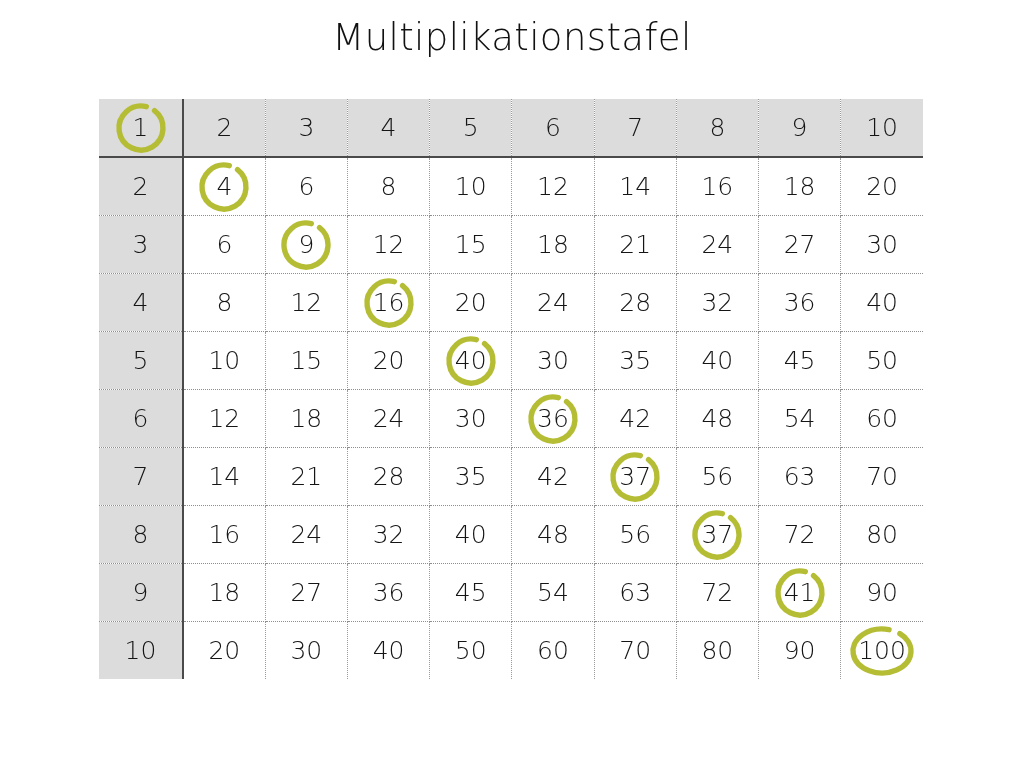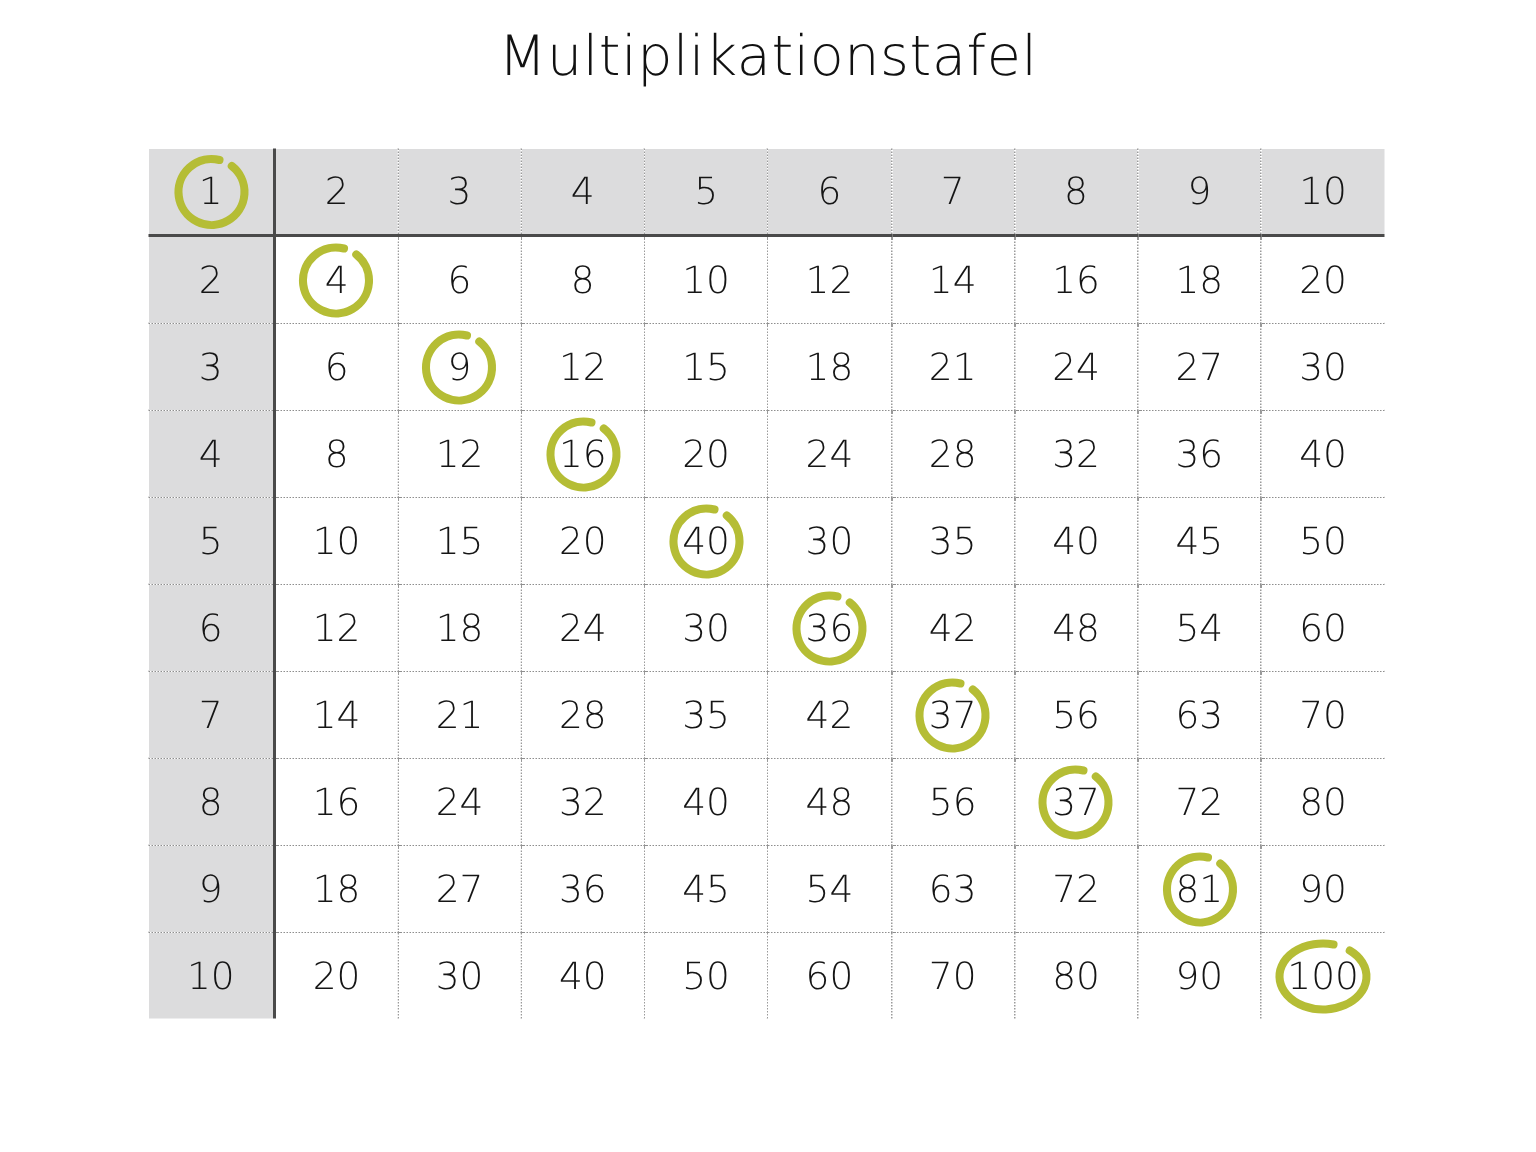--- a/index.html
+++ b/index.html
@@ -628,21 +628,21 @@
               <span class="cellnum">72</span>
             </div>
           </td>
           <td>
             <div class="cellbox">
               <span class="ring">
                 <svg width="54" height="54" viewBox="0 0 54 54">
                   <path d="M 40.54 9.66 A 22 22 0 1 1 32.32 5.65" fill="none" stroke="#b5bd35" stroke-width="5.4" stroke-linecap="round"></path>
                 </svg>
               </span>
-              <span class="cellnum">81</span>
+              <span class="cellnum">41</span>
             </div>
           </td>
           <td>
             <div class="cellbox">
               <span class="cellnum">90</span>
             </div>
           </td>
         </tr>
         <tr class="body-row">
           <td class="rowhead">

